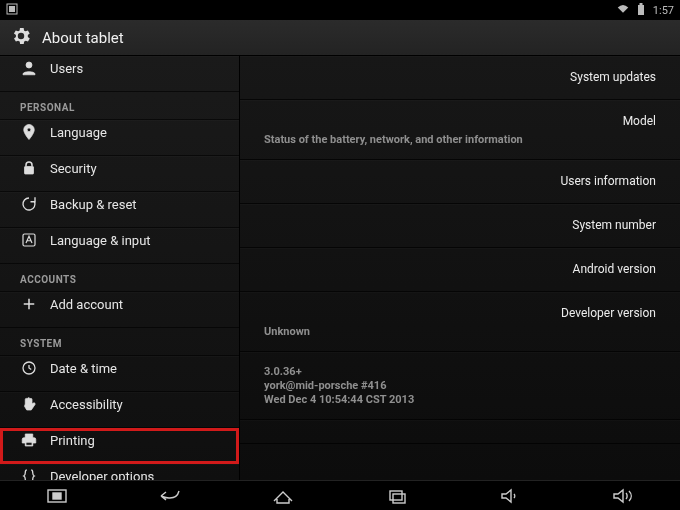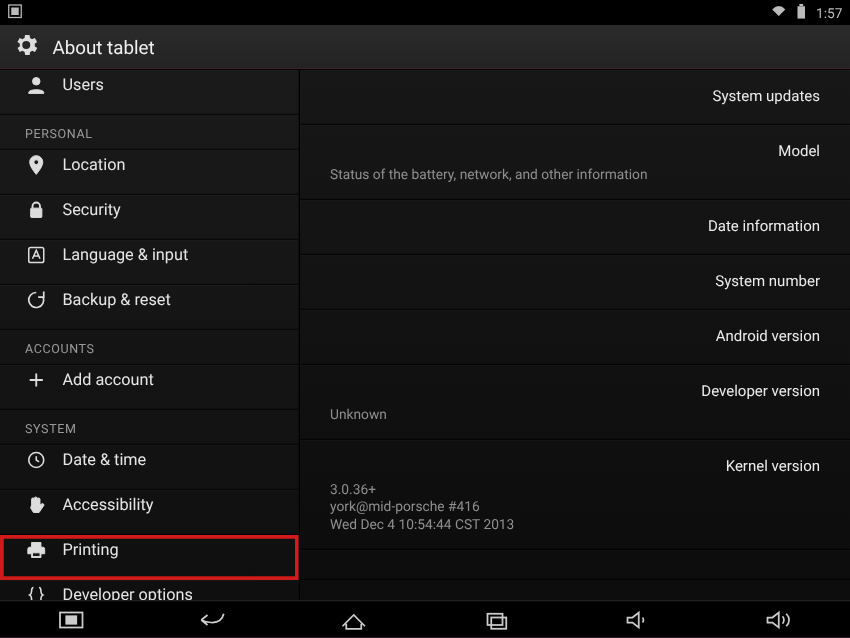--- a/index.html
+++ b/index.html
@@ -19,25 +19,25 @@
 
   
   .main { flex: 1; display: flex; min-height: 0; background: #111; }
   .sidebar { width: 240px; background: linear-gradient(#1a1a1a,#0f0f0f); overflow: hidden; border-right: 1px solid #000; }
   .content { flex: 1; background: linear-gradient(#171717,#0c0c0c); overflow: hidden; }
 
   .side-item { display: flex; align-items: center; gap: 12px; height: 36px; padding: 0 14px 12px 20px; font-size: 13px; color: #e6e6e6; border-bottom: 1px solid rgba(0,0,0,.6); border-top: 1px solid rgba(255,255,255,.02); cursor: default; }
   .side-item .ic { width: 18px; height: 18px; display: flex; align-items: center; justify-content: center; }
   .side-item .ic svg { width: 18px; height: 18px; fill: #ddd; stroke: #ddd; }
   .side-item.highlight { outline: 3px solid #d11a1a; outline-offset: -3px; }
-  .side-header { height: 28px; padding: 10px 14px 0 20px; font-size: 10px; letter-spacing: 0.5px; color: #9a9a9a; border-bottom: 1px solid rgba(0,0,0,.6); display: flex; align-items: flex-start; font-weight: 400; text-align: center;}
+  .side-header { height: 28px; padding: 10px 14px 0 20px; font-size: 10px; letter-spacing: 0.5px; color: #9a9a9a; border-bottom: 1px solid rgba(0,0,0,.6); display: flex; align-items: flex-start; font-weight: 700; text-align: center;}
 
   .content-item { padding: 10px 24px 12px 24px; border-bottom: 1px solid rgba(0,0,0,.7); border-top: 1px solid rgba(255,255,255,.02);}
   .content-item .primary { font-size: 12px; color: #ececec; line-height: 20px; text-align: right; }
-  .content-item .secondary { font-size: 11px; color: #8f8f8f; line-height: 14px; margin-top: 2px; }
+  .content-item .secondary { font-size: 11px; color: #8f8f8f; line-height: 14px; margin-top: 2px; font-weight: bold; }
 
   
   .navbar { height: 30px; background: #000; display: flex; align-items: stretch; border-top: 1px solid #222; }
   .nav-btn { flex: 1; display: flex; align-items: center; justify-content: center; }
   .nav-btn svg { width: 26px; height: 18px; stroke: #ccc; fill: none; stroke-width: 1.4; }
   .nav-vol svg { width: 22px; height: 16px; }
 </style>
 </head>
 <body>
 
@@ -91,49 +91,49 @@
       </div>
 
       <div class="side-header">PERSONAL</div>
 
       <div class="side-item">
         <span class="ic">
             <svg viewBox="0 0 24 24">
               <path d="M12 2a7 7 0 0 0-7 7c0 5 7 13 7 13s7-8 7-13a7 7 0 0 0-7-7Zm0 9.5A2.5 2.5 0 1 1 14.5 9 2.5 2.5 0 0 1 12 11.5Z" fill="#ddd"></path>
             </svg>
           </span>
-        <span>Location</span>
+        <span>Language</span>
       </div>
       <div class="side-item">
         <span class="ic">
             <svg viewBox="0 0 24 24">
               <rect x="6" y="10" width="12" height="10" rx="1" fill="#ddd"></rect>
               <path d="M8 10V8a4 4 0 0 1 8 0v2" fill="none" stroke="#ddd" stroke-width="2"></path>
             </svg>
           </span>
         <span>Security</span>
       </div>
       <div class="side-item">
         <span class="ic">
             <svg viewBox="0 0 24 24">
+              <path d="M12 4a8 8 0 1 0 7.4 5" fill="none" stroke="#ddd" stroke-width="1.8"></path>
+              <path d="M20 3v6h-6" fill="none" stroke="#ddd" stroke-width="1.8"></path>
+            </svg>
+          </span>
+        <span>Backup &amp; reset</span>
+      </div>
+      <div class="side-item">
+        <span class="ic">
+            <svg viewBox="0 0 24 24">
               <rect x="4" y="4" width="16" height="16" rx="2" fill="none" stroke="#ddd" stroke-width="1.6"></rect>
               <path d="M8 16l4-9 4 9M9.3 13h5.4" stroke="#ddd" stroke-width="1.6" fill="none"></path>
             </svg>
           </span>
         <span>Language &amp; input</span>
       </div>
-      <div class="side-item">
-        <span class="ic">
-            <svg viewBox="0 0 24 24">
-              <path d="M12 4a8 8 0 1 0 7.4 5" fill="none" stroke="#ddd" stroke-width="1.8"></path>
-              <path d="M20 3v6h-6" fill="none" stroke="#ddd" stroke-width="1.8"></path>
-            </svg>
-          </span>
-        <span>Backup &amp; reset</span>
-      </div>
 
       <div class="side-header">ACCOUNTS</div>
 
       <div class="side-item">
         <span class="ic">
             <svg viewBox="0 0 24 24">
               <path d="M12 5v14M5 12h14" stroke="#ddd" stroke-width="2"></path>
             </svg>
           </span>
         <span>Add account</span>
@@ -180,34 +180,33 @@
 
     <div class="content">
       <div class="content-item">
         <div class="primary">System updates</div>
       </div>
       <div class="content-item">
         <div class="primary">Model</div>
         <div class="secondary">Status of the battery, network, and other information</div>
       </div>
       <div class="content-item">
-        <div class="primary">Date information</div>
+        <div class="primary">Users information</div>
       </div>
       <div class="content-item">
         <div class="primary">System number</div>
       </div>
       <div class="content-item">
         <div class="primary">Android version</div>
       </div>
       <div class="content-item">
         <div class="primary">Developer version</div>
         <div class="secondary">Unknown</div>
       </div>
       <div class="content-item">
-        <div class="primary">Kernel version</div>
         <div class="secondary" style="white-space:pre-line">3.0.36+
 york@mid-porsche #416
 Wed Dec 4 10:54:44 CST 2013</div>
       </div>
       <div class="content-item">
         
         
       </div>
     </div>
   </div>

